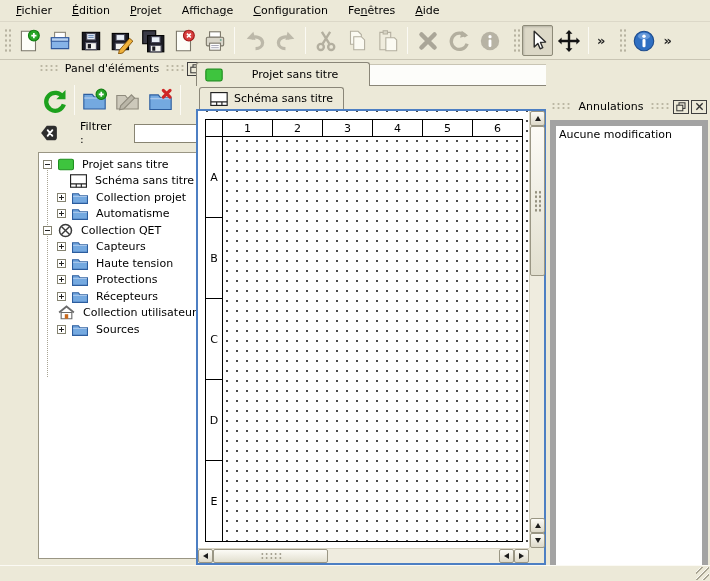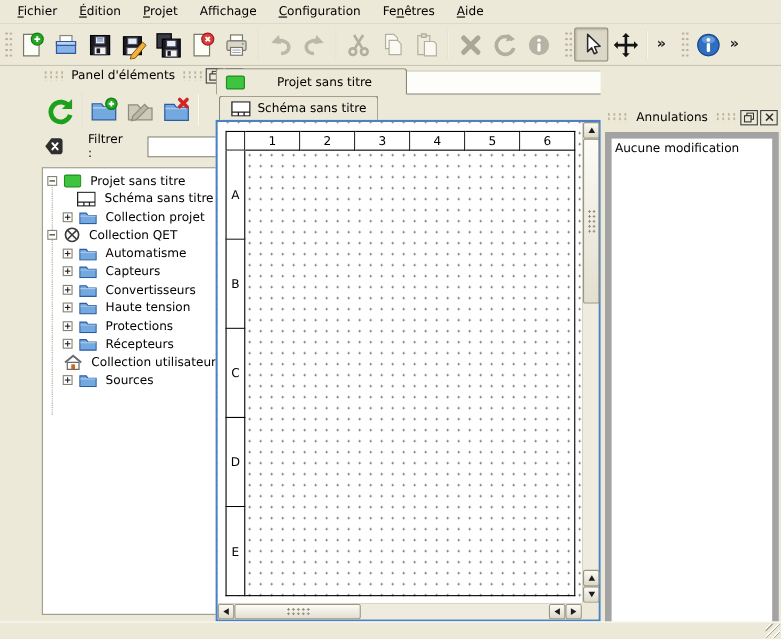--- a/index.html
+++ b/index.html
@@ -373,52 +373,44 @@
         <span class="lbl">Schéma sans titre</span>
       </div>
       <div class="tree-row ind1">
         <span class="tog plus"></span>
         <svg viewBox="0 0 15 12" width="16" height="13">
           <path d="M0.5 2.5H6l1.5 2h7V11.5H0.5z" fill="#74a9e0" stroke="#2c5d9e"></path>
           <path d="M1 5h13" stroke="#a9c7ec"></path>
           </svg>
         <span class="lbl">Collection projet</span>
       </div>
+      <div class="tree-row ind1">
+        <span class="tog plus"></span>
+        <svg viewBox="0 0 15 12" width="16" height="13">
+          <path d="M0.5 2.5H6l1.5 2h7V11.5H0.5z" fill="#74a9e0" stroke="#2c5d9e"></path>
+            <path d="M1 5h13" stroke="#a9c7ec"></path>
+          </svg>
+        <span class="lbl">Automatisme</span>
+      </div>
+
       <div class="tree-row ind0">
         <span class="tog"></span>
         <svg viewBox="0 0 14 14" width="15" height="15">
           <circle cx="7" cy="7" r="5.6" fill="#fdfdfd" stroke="#3a3a3a" stroke-width="1.4"></circle>
           <path d="M3.2 3.2l7.6 7.6M10.8 3.2l-7.6 7.6" stroke="#3a3a3a" stroke-width="1.3"></path>
           </svg>
         <span class="lbl">Collection QET</span>
       </div>
-
       <div class="tree-row ind1">
         <span class="tog plus"></span>
         <svg viewBox="0 0 15 12" width="16" height="13">
           <path d="M0.5 2.5H6l1.5 2h7V11.5H0.5z" fill="#74a9e0" stroke="#2c5d9e"></path>
             <path d="M1 5h13" stroke="#a9c7ec"></path>
           </svg>
-        <span class="lbl">Automatisme</span>
-      </div>
-      <div class="tree-row ind1">
-        <span class="tog plus"></span>
-        <svg viewBox="0 0 15 12" width="16" height="13">
-          <path d="M0.5 2.5H6l1.5 2h7V11.5H0.5z" fill="#74a9e0" stroke="#2c5d9e"></path>
-            <path d="M1 5h13" stroke="#a9c7ec"></path>
-          </svg>
         <span class="lbl">Capteurs</span>
-      </div>
-      <div class="tree-row ind1">
-        <span class="tog plus"></span>
-        <svg viewBox="0 0 15 12" width="16" height="13">
-          <path d="M0.5 2.5H6l1.5 2h7V11.5H0.5z" fill="#74a9e0" stroke="#2c5d9e"></path>
-            <path d="M1 5h13" stroke="#a9c7ec"></path>
-          </svg>
-        <span class="lbl">Convertisseurs</span>
       </div>
       <div class="tree-row ind1">
         <span class="tog plus"></span>
         <svg viewBox="0 0 15 12" width="16" height="13">
           <path d="M0.5 2.5H6l1.5 2h7V11.5H0.5z" fill="#74a9e0" stroke="#2c5d9e"></path>
             <path d="M1 5h13" stroke="#a9c7ec"></path>
           </svg>
         <span class="lbl">Haute tension</span>
       </div>
       <div class="tree-row ind1">

